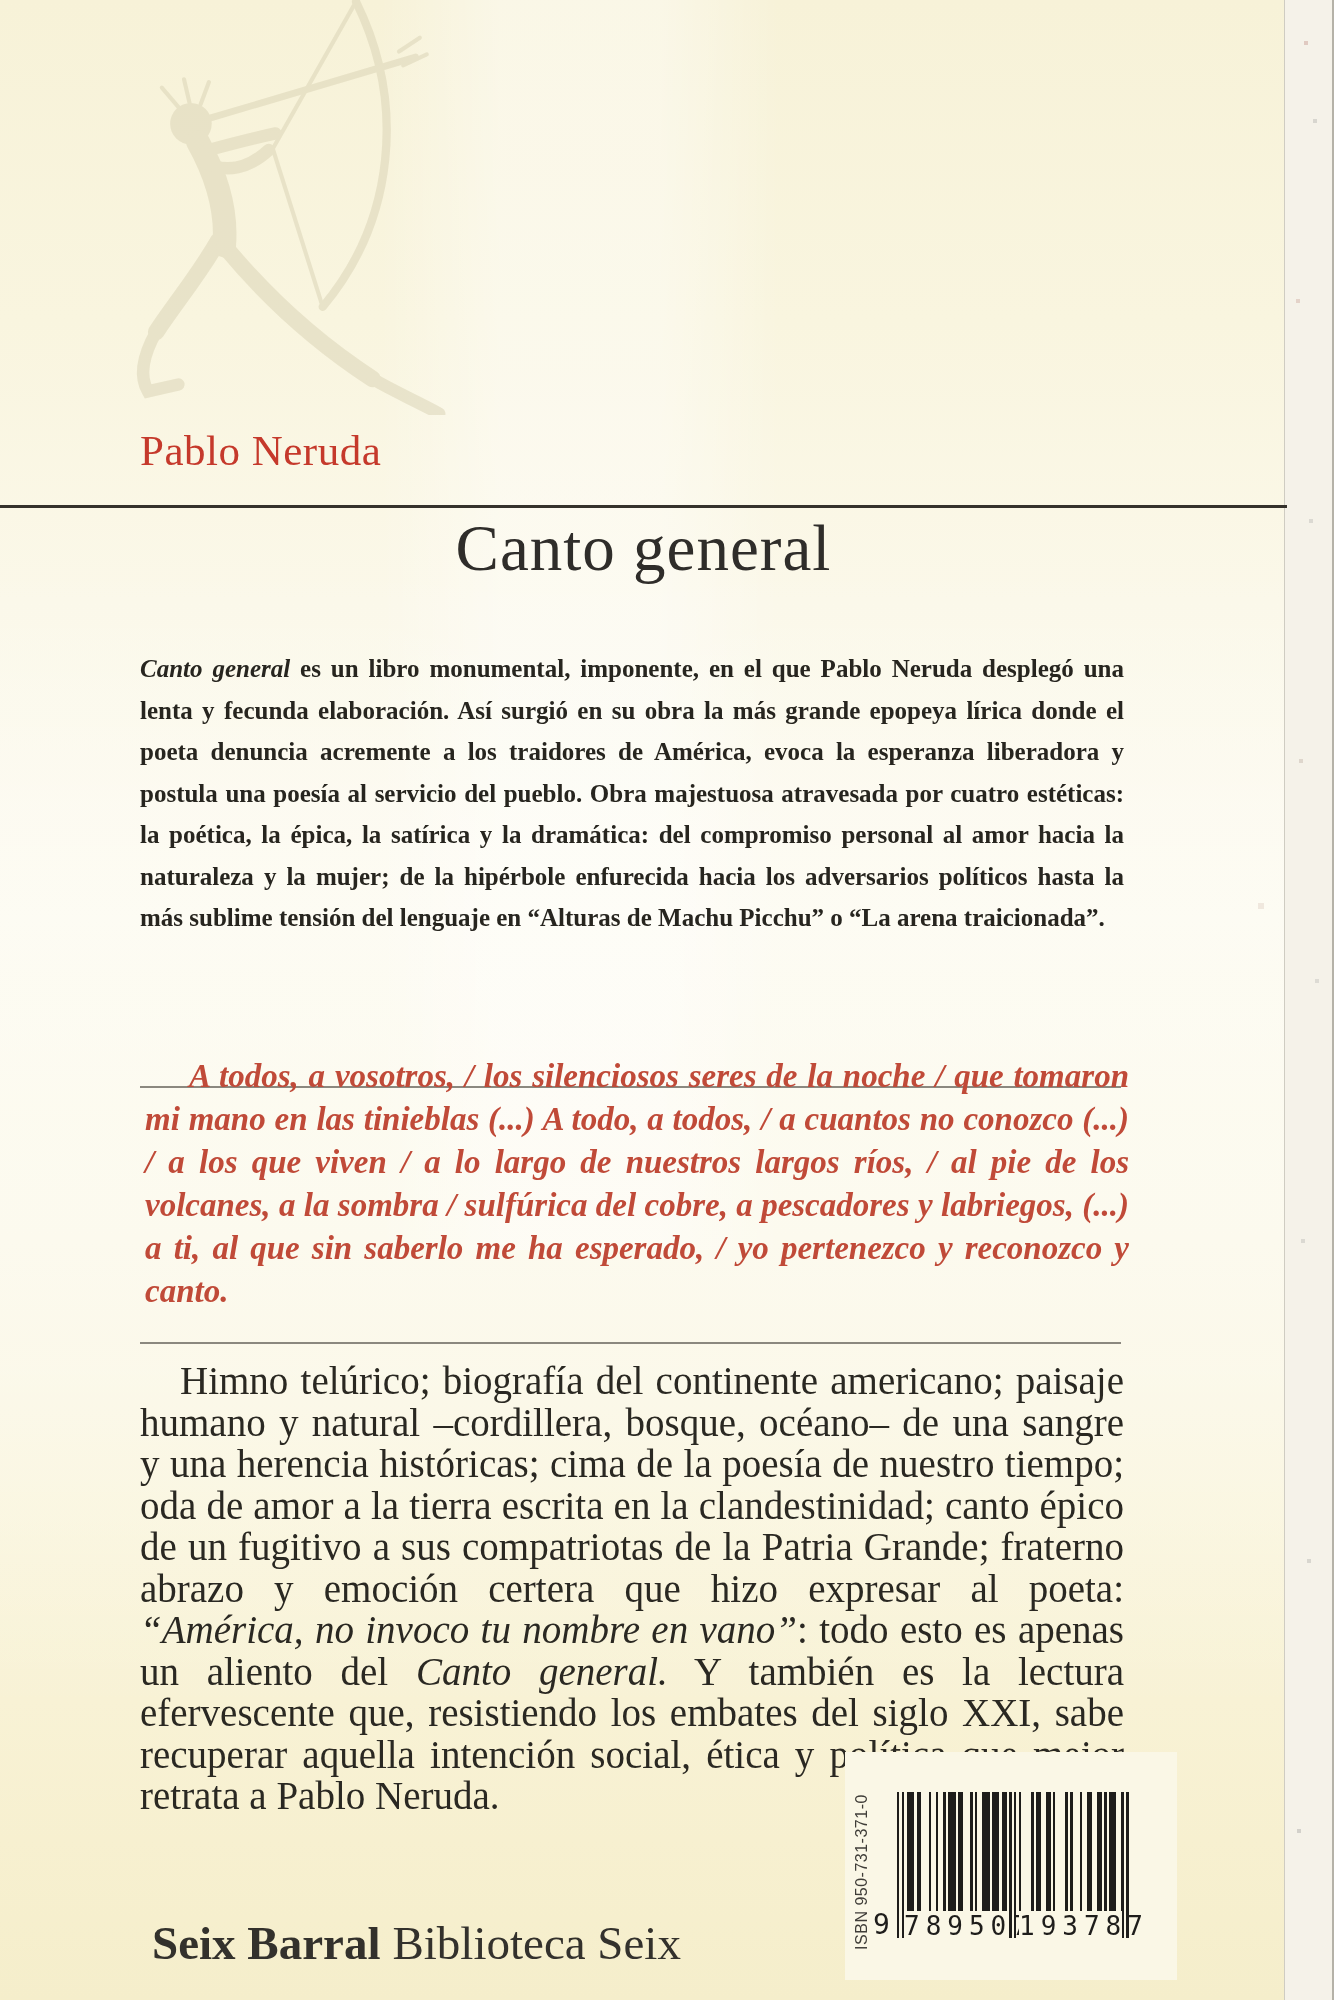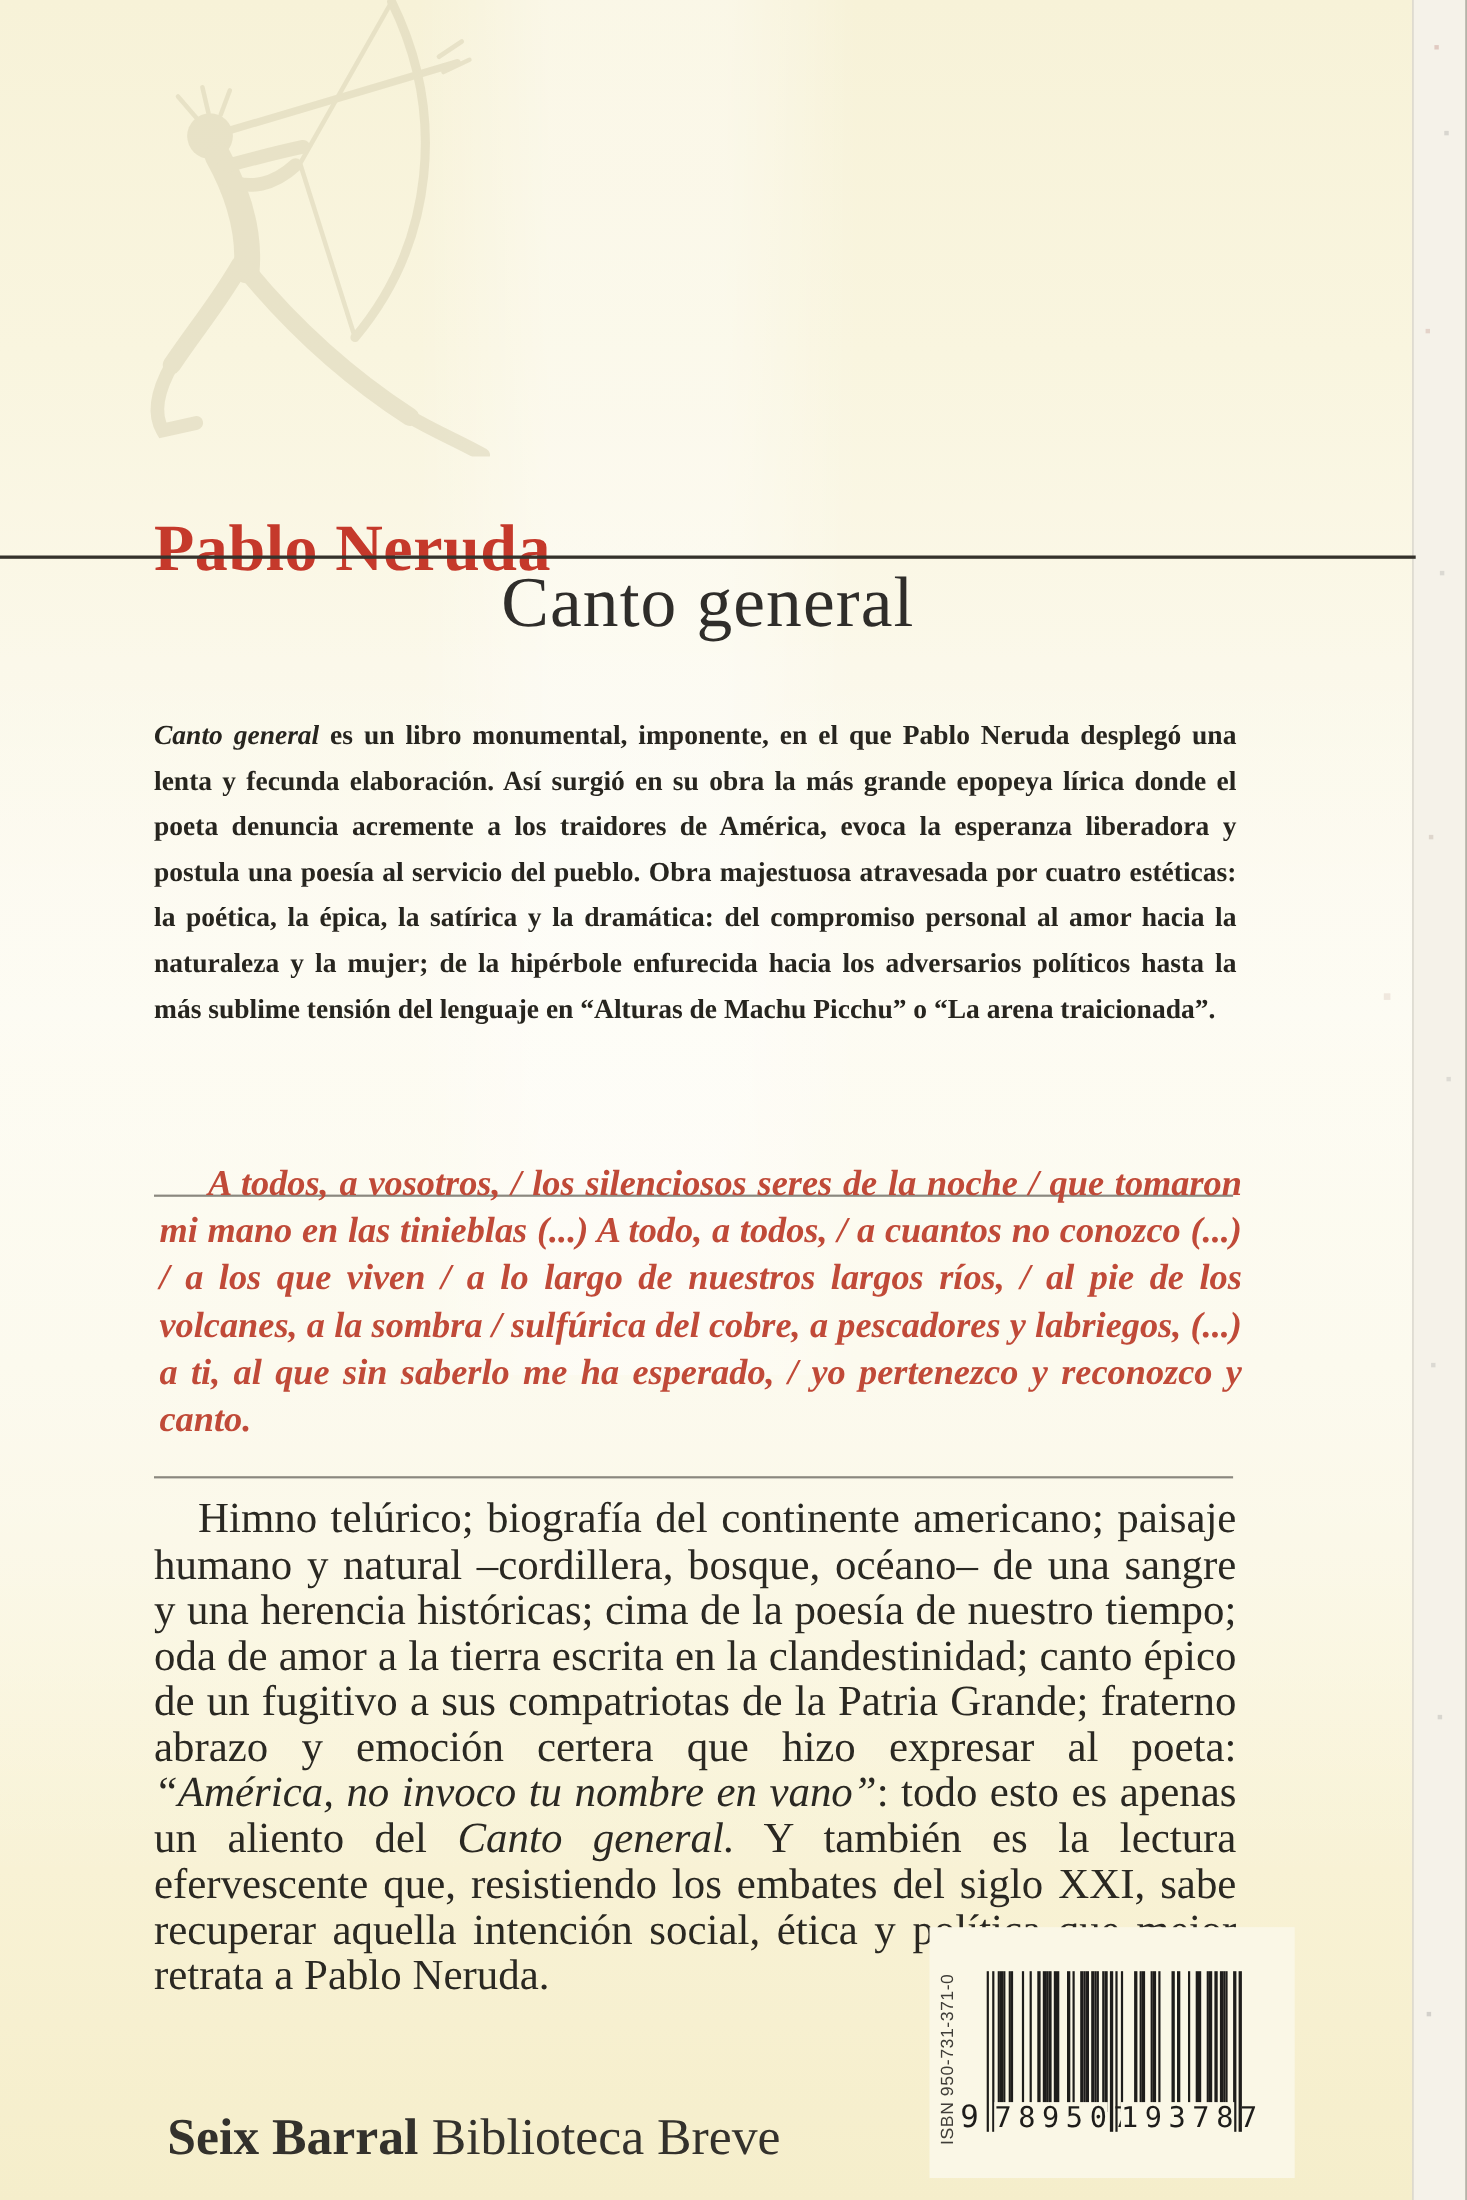--- a/index.html
+++ b/index.html
@@ -19,21 +19,21 @@
     border-left:1px solid #cfccc2;border-right:2px solid #b5b2a8;}
   .speckles{position:absolute;left:0;top:0;width:2px;height:2px;background:transparent;
     box-shadow:1305px 42px 0 1px rgba(186,130,120,.35),1314px 120px 0 1px rgba(150,150,150,.30),
     1297px 300px 0 1px rgba(190,140,130,.30),1310px 520px 0 1px rgba(160,160,160,.30),
     1300px 760px 0 1px rgba(170,150,140,.30),1316px 980px 0 1px rgba(150,150,150,.25),
     1302px 1240px 0 1px rgba(160,160,160,.30),1308px 1560px 0 1px rgba(150,150,150,.30),
     1298px 1830px 0 1px rgba(150,150,150,.35),1260px 905px 0 2px rgba(195,165,150,.22);}
   
   .watermark{position:absolute;left:60px;top:-15px;opacity:.5;pointer-events:none;}
   
-  .author{position:absolute;left:140px;top:464px;font-size:60px;font-weight:700;color:#c5392b;letter-spacing:.5px;}
+  .author{position:absolute;left:140px;top:426px;font-size:43px;font-weight:400;color:#c5392b;letter-spacing:.5px;}
   .rule-full{position:absolute;left:0;top:505px;width:1287px;height:3px;background:#35322c;}
   .book-title{position:absolute;left:0;top:511px;width:1287px;text-align:center;font-size:65px;font-weight:400;color:#2f2d2a;letter-spacing:1px;}
   
   .col{position:absolute;left:140px;width:984px;}
   .synopsis{top:648px;font-size:25px;line-height:41.5px;font-weight:700;color:#27251f;text-align:justify;margin:0;}
   .rule-col{position:absolute;left:140px;width:981px;height:2px;background:#8b887f;}
   .rule-a{top:1086px;}
   .rule-b{top:1342px;}
   .pull-quote{top:1050px;font-size:33px;line-height:43px;font-style:italic;font-weight:700;color:#c04a38;text-align:justify;text-indent:44px;margin:5px;}
   .review{top:1360px;font-size:39px;line-height:41.5px;font-weight:400;color:#2a2822;text-align:justify;text-indent:40px;margin:0;}
@@ -92,21 +92,21 @@
 
   <p class="col synopsis"><span class="it">Canto general</span><span> es un libro monumental, imponente, en el que Pablo Neruda desplegó una lenta y fecunda elaboración. Así surgió en su obra la más grande epopeya lírica donde el poeta denuncia acremente a los traidores de América, evoca la esperanza liberadora y postula una poesía al servicio del pueblo. Obra majestuosa atravesada por cuatro estéticas: la poética, la épica, la satírica y la dramática: del compromiso personal al amor hacia la naturaleza y la mujer; de la hipérbole enfurecida hacia los adversarios políticos hasta la más sublime tensión del lenguaje en “Alturas de Machu Picchu” o “La arena traicionada”.</span></p>
 
   <div class="rule-col rule-a"></div>
   <p class="col pull-quote">A todos, a vosotros, / los silenciosos seres de la noche / que tomaron mi mano en las tinieblas (...) A todo, a todos, / a cuantos no conozco (...) / a los que viven / a lo largo de nuestros largos ríos, / al pie de los volcanes, a la sombra / sulfúrica del cobre, a pescadores y labriegos, (...) a ti, al que sin saberlo me ha esperado, / yo pertenezco y reconozco y canto.</p>
   <div class="rule-col rule-b"></div>
 
   <p class="col review"><span>Himno telúrico; biografía del continente americano; paisaje humano y natural –cordillera, bosque, océano– de una sangre y una herencia históricas; cima de la poesía de nuestro tiempo; oda de amor a la tierra escrita en la clandestinidad; canto épico de un fugitivo a sus compatriotas de la Patria Grande; fraterno abrazo y emoción certera que hizo expresar al poeta: </span><span class="it">“América, no invoco tu nombre en vano”</span><span>: todo esto es apenas un aliento del </span><span class="it">Canto general.</span><span> Y también es la lectura efervescente que, resistiendo los embates del siglo XXI, sabe recuperar aquella intención social, ética y política que mejor retrata a Pablo Neruda.</span></p>
 
   <div class="publisher">
-    <span class="imprint">Seix Barral</span><span class="collection">Biblioteca Breve</span>
+    <span class="imprint">Seix Barral</span><span class="collection">Biblioteca Seix</span>
   </div>
 
   <div class="bc-panel"></div>
   <div class="isbn-vert">ISBN 950-731-371-0</div>
   <div class="bc-bars">
     <div class="bar on tall"></div>
       <div class="bar tall"></div>
       <div class="bar on tall"></div>
       <div class="bar"></div>
       <div class="bar on"></div>

